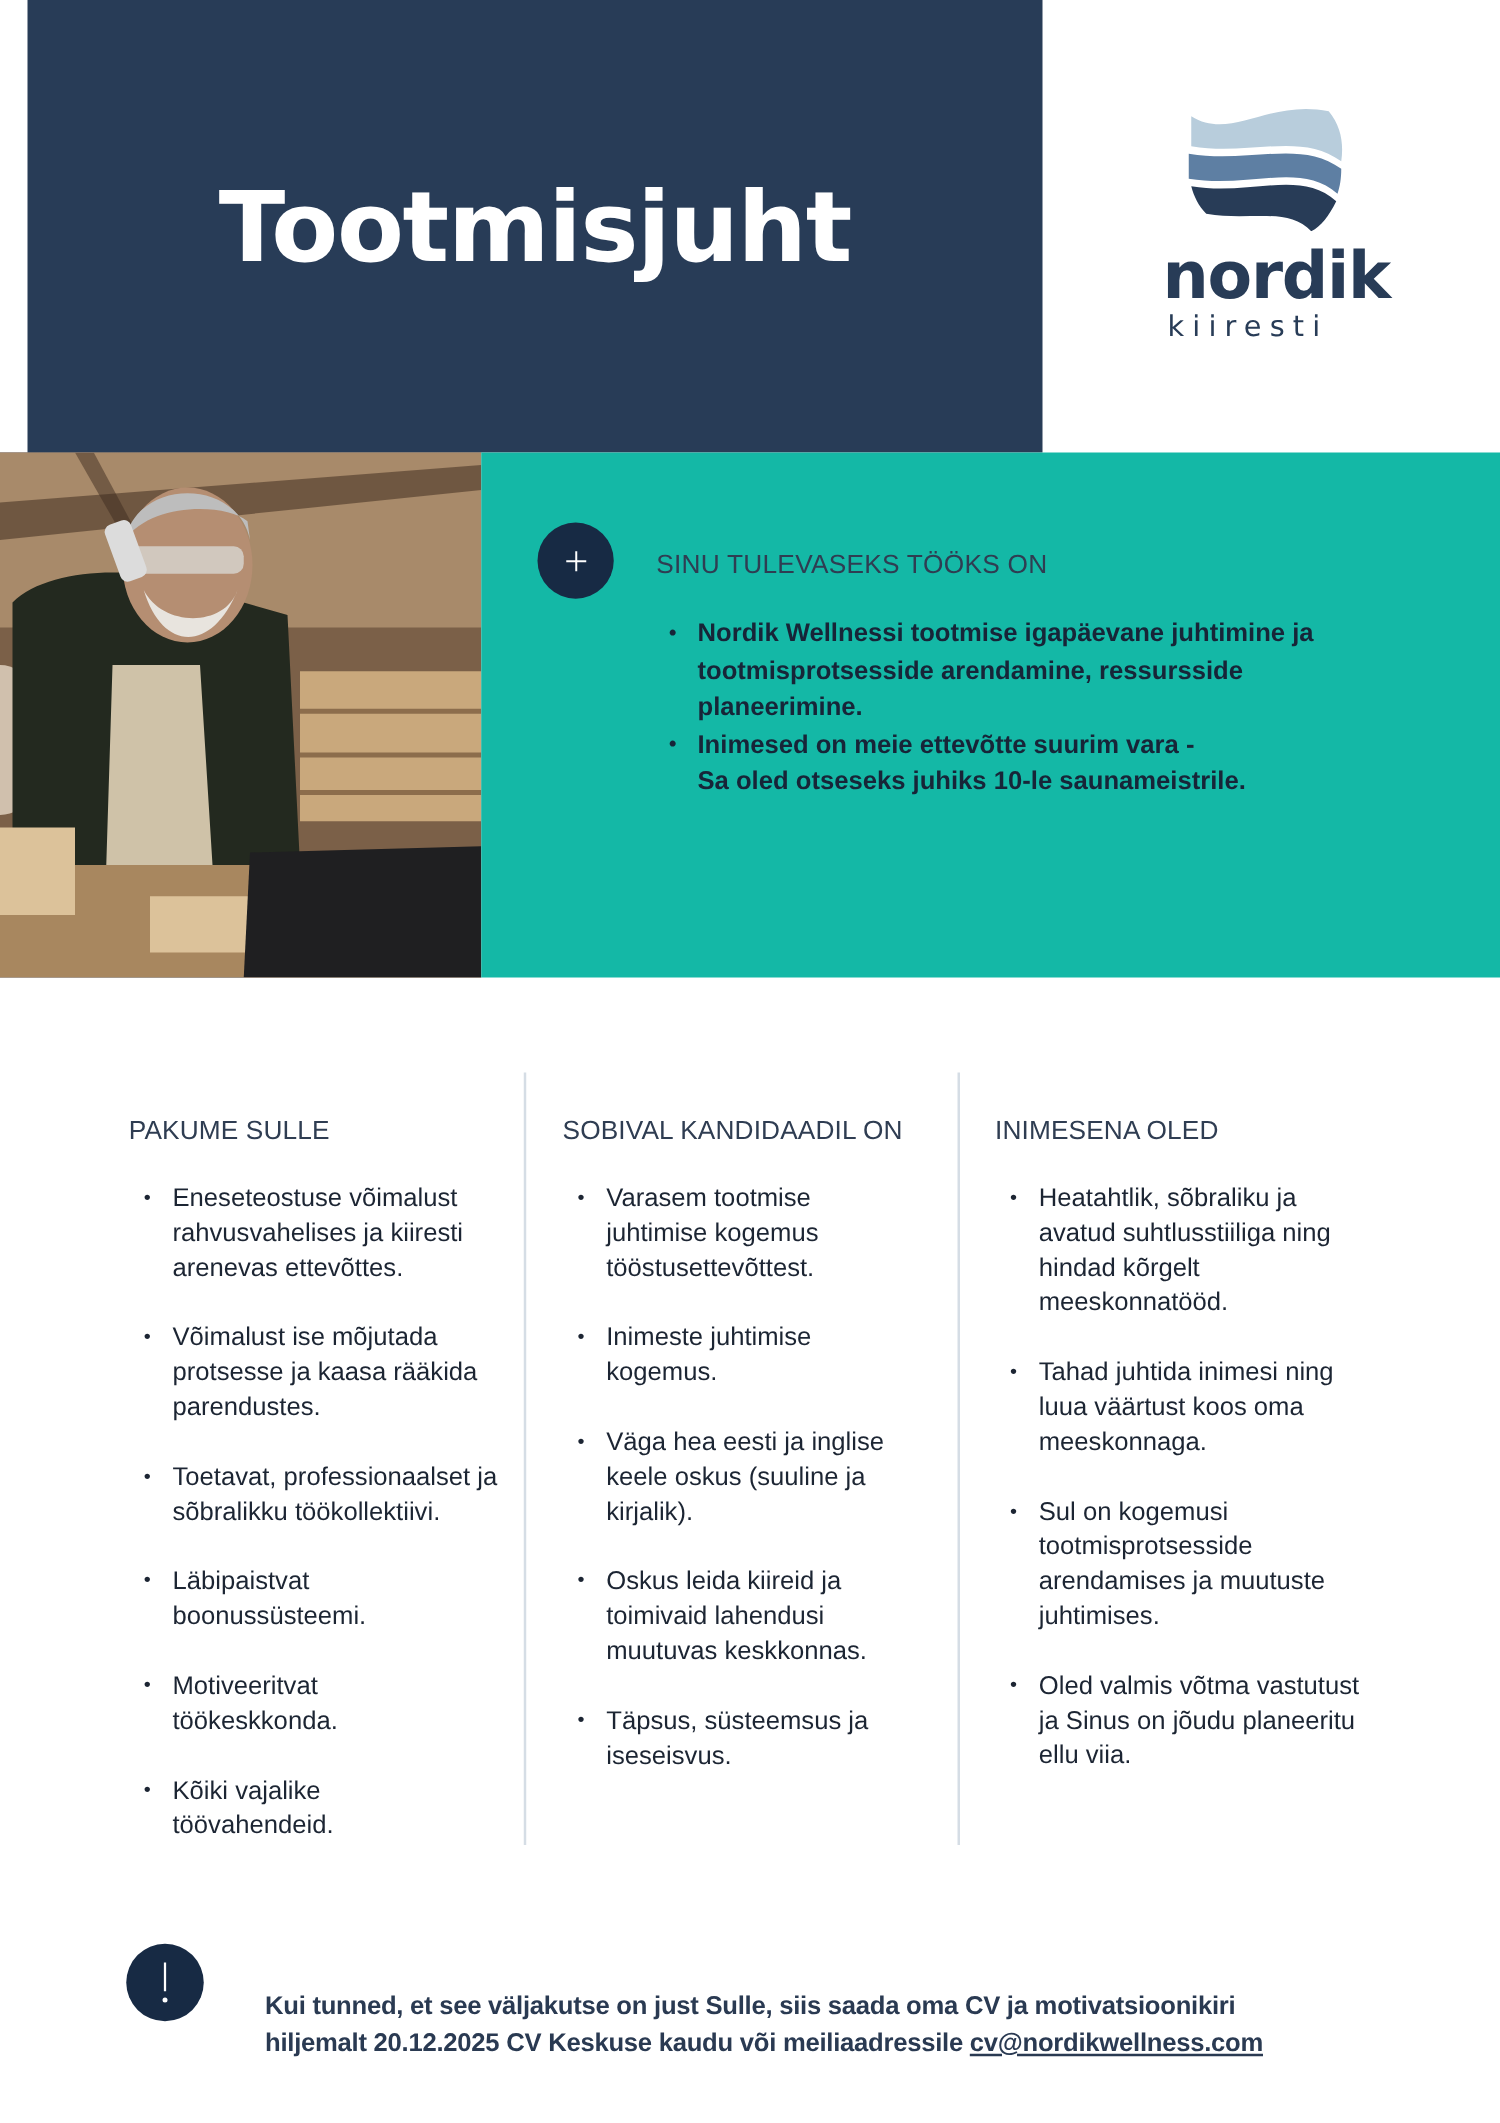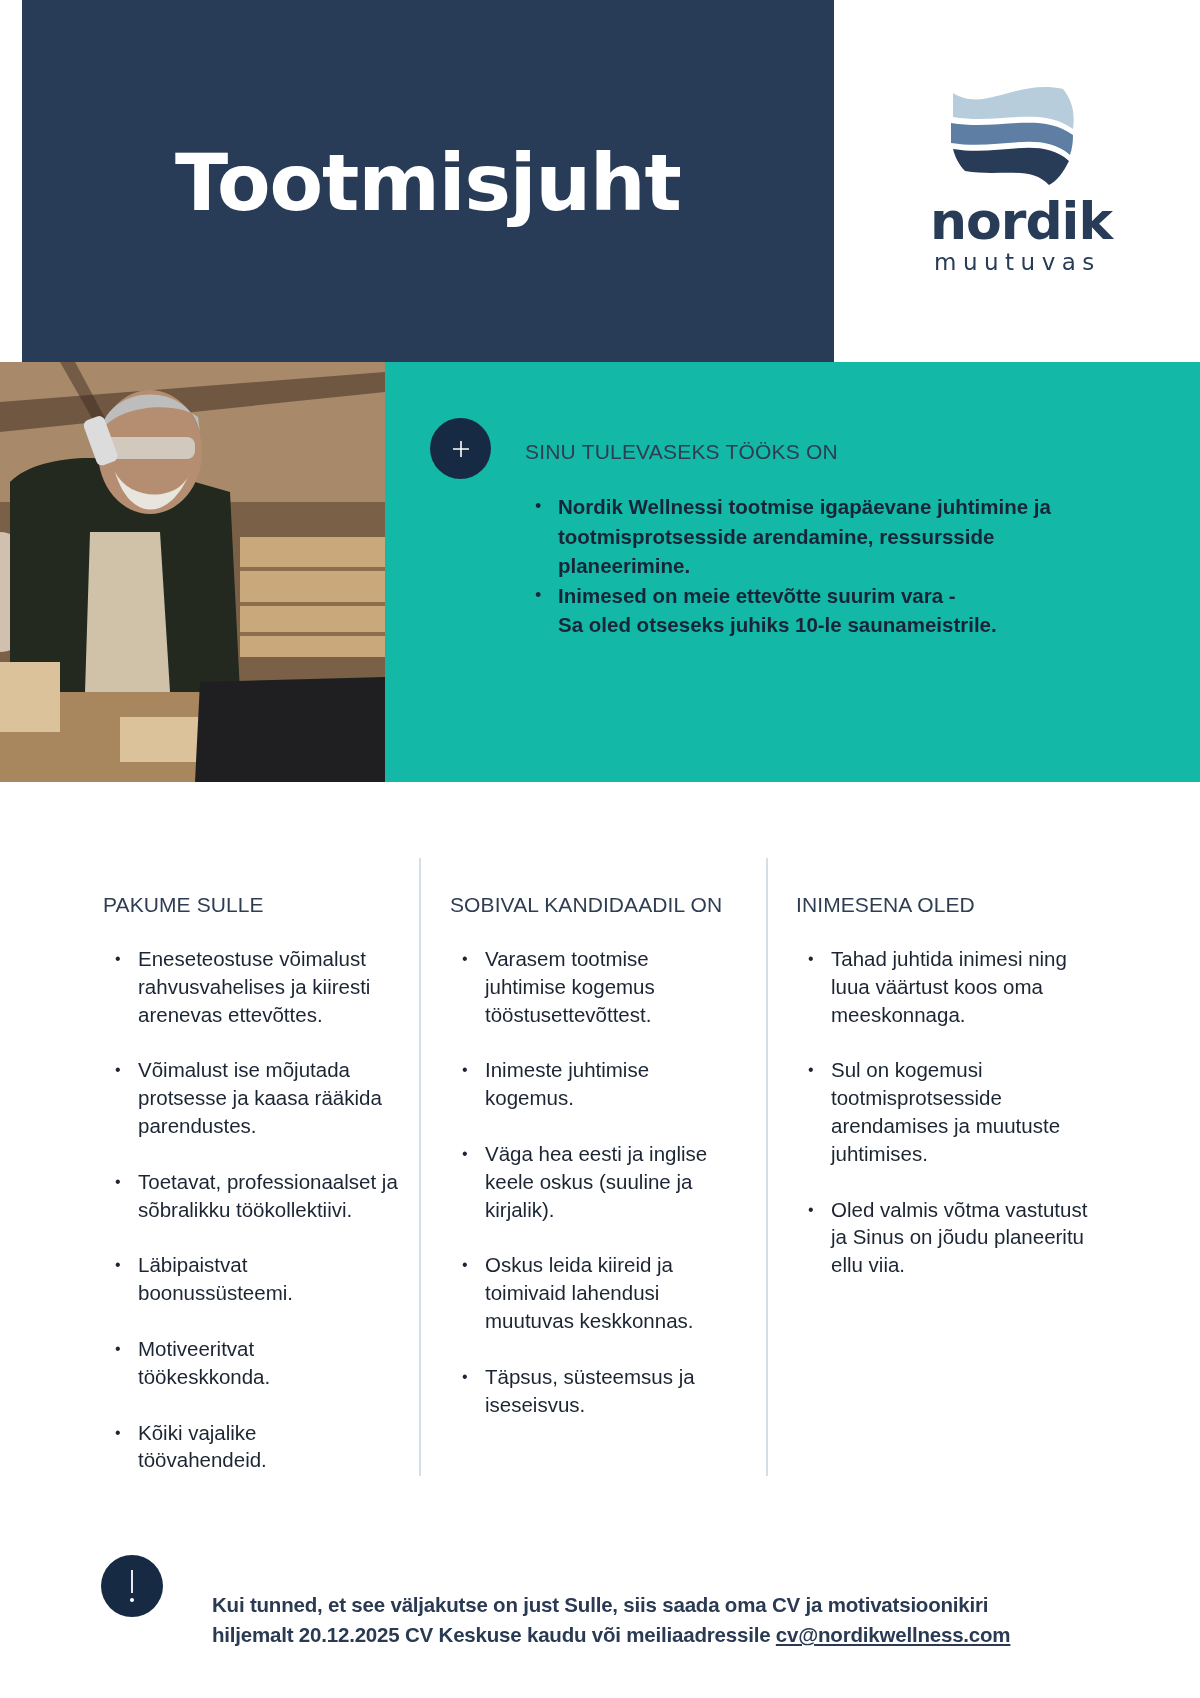--- a/index.html
+++ b/index.html
@@ -102,21 +102,21 @@
   <h1 class="title">Tootmisjuht</h1>
 </div>
 
 <div class="logo">
   <svg class="logo-mark" viewBox="0 0 130 100">
     <path d="M8 8 C40 28, 70 -6, 118 4 C128 16, 130 30, 128 44 C95 20, 55 40, 8 32 Z" fill="#b8cddc"></path>
     <path d="M6 38 C55 46, 95 26, 128 50 C128 58, 127 64, 125 70 C95 44, 55 66, 6 58 Z" fill="#5e7fa3"></path>
     <path d="M8 64 C55 72, 95 50, 124 76 C118 88, 112 96, 104 100 C85 80, 55 92, 20 86 C14 80, 10 72, 8 64 Z" fill="#283c57"></path>
   </svg>
   <div class="logo-word">nordik</div>
-  <div class="logo-sub">muutuvas</div>
+  <div class="logo-sub">kiiresti</div>
 </div>
 
 <div class="photo">
   <svg viewBox="0 0 385 420" preserveAspectRatio="none">
     <rect x="0" y="0" width="385" height="420" fill="#7b6048"></rect>
     <rect x="0" y="0" width="385" height="140" fill="#a88a6a"></rect>
     <path d="M0 40 L385 10 L385 30 L0 70 Z" fill="#4a3526" opacity="0.6"></path>
     <path d="M60 0 L140 140 L150 140 L75 0 Z" fill="#3e2c20" opacity="0.5"></path>
     <rect x="240" y="175" width="145" height="120" fill="#c9a87c"></rect>
     <rect x="240" y="205" width="145" height="4" fill="#8c6d4c"></rect>
@@ -180,20 +180,21 @@
       <li style="width:200px">Inimeste juhtimise kogemus.</li>
       <li style="width:265px">Väga hea  eesti ja inglise keele oskus (suuline ja kirjalik).</li>
       <li style="width:260px">Oskus leida kiireid ja toimivaid lahendusi muutuvas keskkonnas.</li>
       <li style="width:250px">Täpsus, süsteemsus ja iseseisvus.</li>
     </ul>
   </div>
 
   <div class="col" style="left:796px; width:300px;">
     <div class="col-heading">INIMESENA OLED</div>
     <ul class="col-list">
+      <li style="width:275px">Heatahtlik, sõbraliku ja avatud suhtlusstiiliga ning hindad kõrgelt meeskonnatööd.</li>
       <li style="width:265px">Tahad juhtida inimesi ning luua väärtust koos oma meeskonnaga.</li>
       <li style="width:275px">Sul on kogemusi tootmisprotsesside arendamises ja muutuste juhtimises.</li>
       <li style="width:285px">Oled valmis võtma vastutust ja Sinus on jõudu planeeritu ellu viia.</li>
     </ul>
   </div>
 </div>
 
 <div class="alert-circle">
   <svg viewBox="0 0 10 36">
       <path d="M5 2 V25" stroke="#ffffff" stroke-width="1.8"></path>

